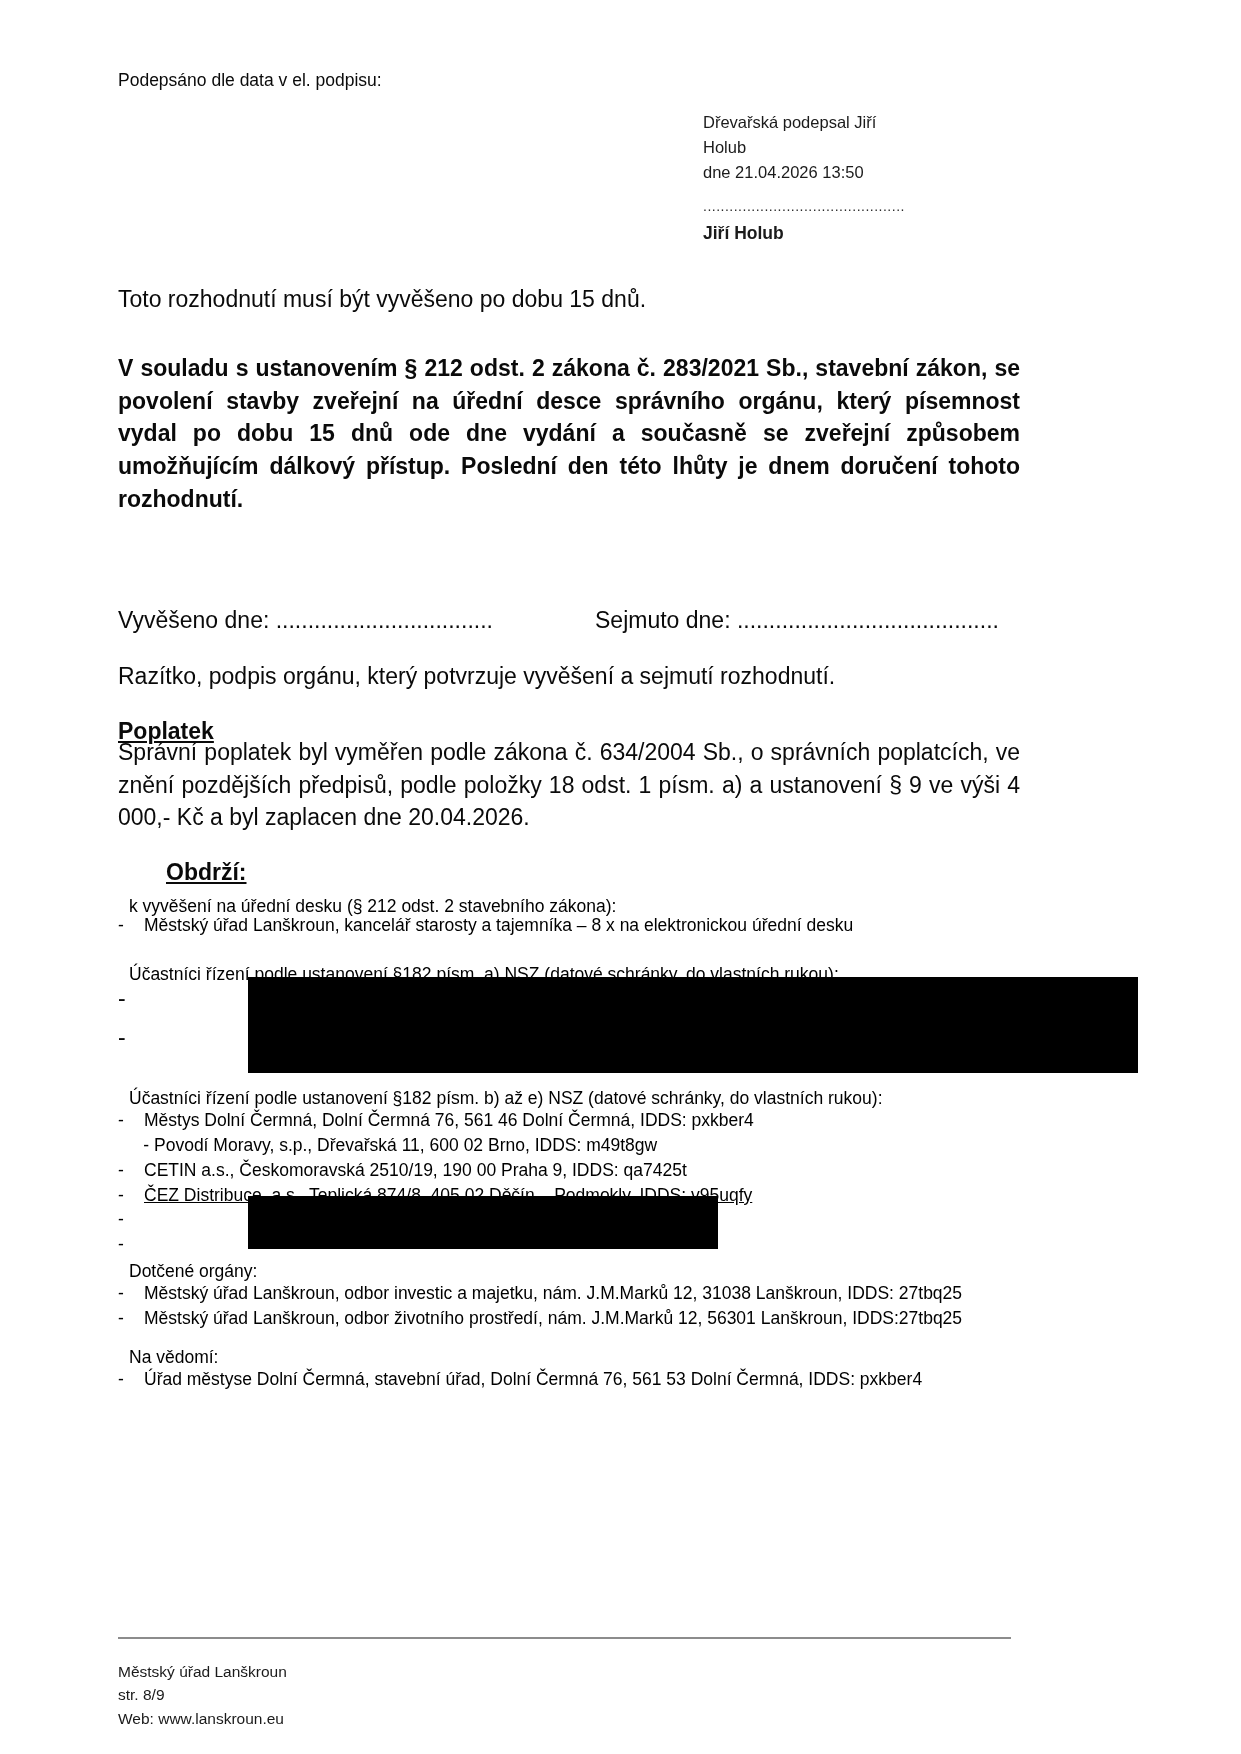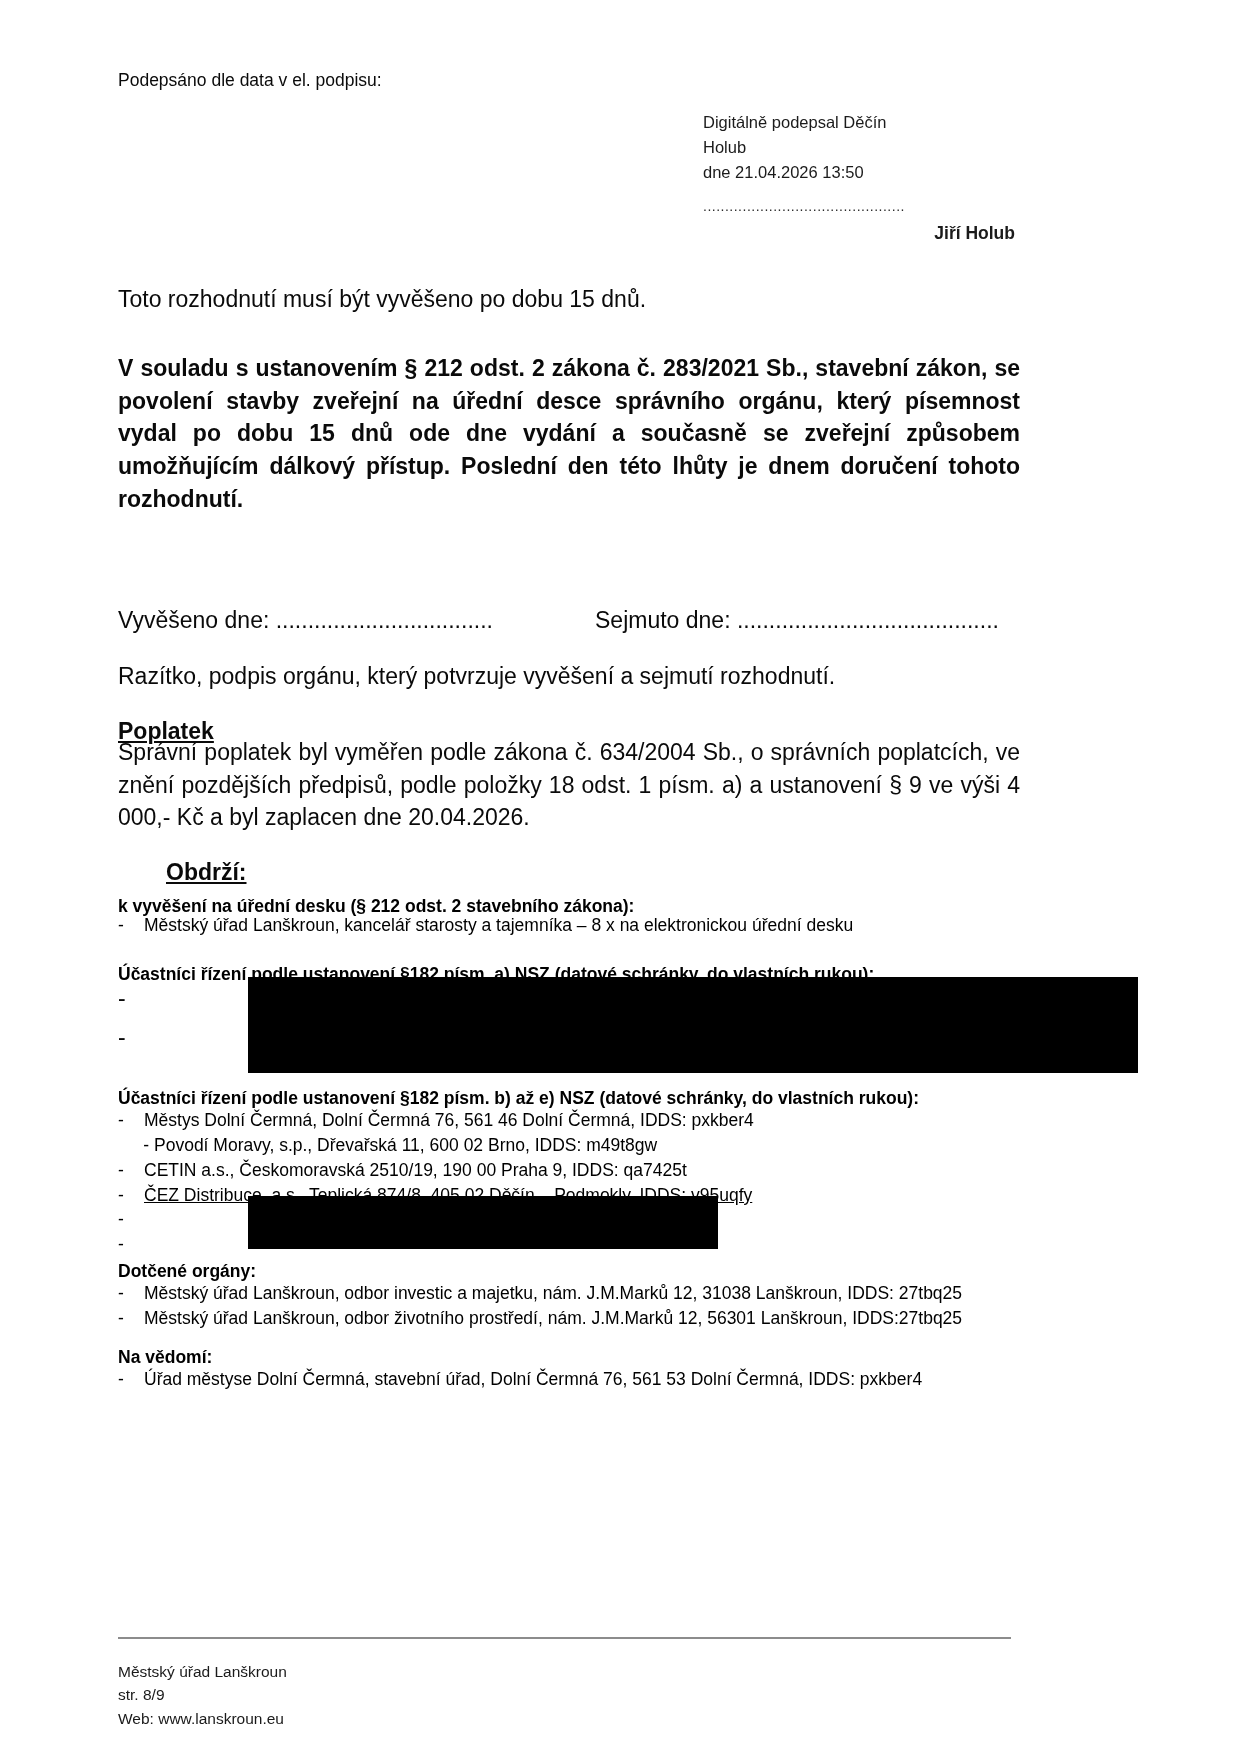--- a/index.html
+++ b/index.html
@@ -58,21 +58,21 @@
   .sig-dots {
     margin-top: 11px;
     letter-spacing: 0.5px;
     font-size: 14px;
     color: #2b2b2b;
     white-space: nowrap;
     overflow: hidden;
   }
   .sig-name {
     margin-top: 2px;
-    text-align: right;
+    text-align: left;
     font-weight: bold;
     font-size: 17.5px;
     padding-right: 18px;
   }
 
   
   .sec { position: absolute; left: 0; width: 900px; }
 
   #notice-line { top: 283px; }
   #law-para    { top: 352px; width: 902px; }
@@ -137,23 +137,24 @@
   }
   .row .dash {
     width: 26px;
     flex: 0 0 26px;
   }
   .row.indented .dash { width: 31px; flex: 0 0 31px; text-align: right; padding-right: 5px; }
   .row .txt { flex: 1; }
   .row .txt.u { text-decoration: underline; }
 
   .head-row {
-    font-weight: bold;
+    font-weight: normal;
     font-size: 17.5px;
     line-height: 1.42;
+    margin-left: 11px;
   }
 
   
   .footer-rule {
     position: absolute;
     left: 118px;
     top: 1637px;
     width: 893px;
     height: 2px;
     background: #8c8c8c;
@@ -173,21 +174,21 @@
 </style>
 </head>
 <body>
 
 <div class="page">
   <div class="content">
 
     <div class="sig-intro t">Podepsáno dle data v el. podpisu:</div>
 
     <div class="sig-block">
-      <div>Digitálně podepsal Děčín</div>
+      <div>Dřevařská podepsal Jiří</div>
       <div>Holub</div>
       <div>dne 21.04.2026 13:50</div>
       <div class="sig-dots">..............................................</div>
       <div class="sig-name">Jiří Holub</div>
     </div>
 
     <div class="sec t" id="notice-line">Toto rozhodnutí musí být vyvěšeno po dobu 15 dnů.</div>
 
     <div class="sec t bold just" id="law-para">
       <p>V souladu s ustanovením § 212 odst. 2 zákona č. 283/2021 Sb., stavební zákon, se povolení stavby zveřejní na úřední desce správního orgánu, který písemnost vydal po dobu 15 dnů ode dne vydání a současně se zveřejní způsobem umožňujícím dálkový přístup. Poslední den této lhůty je dnem doručení tohoto rozhodnutí.</p>

